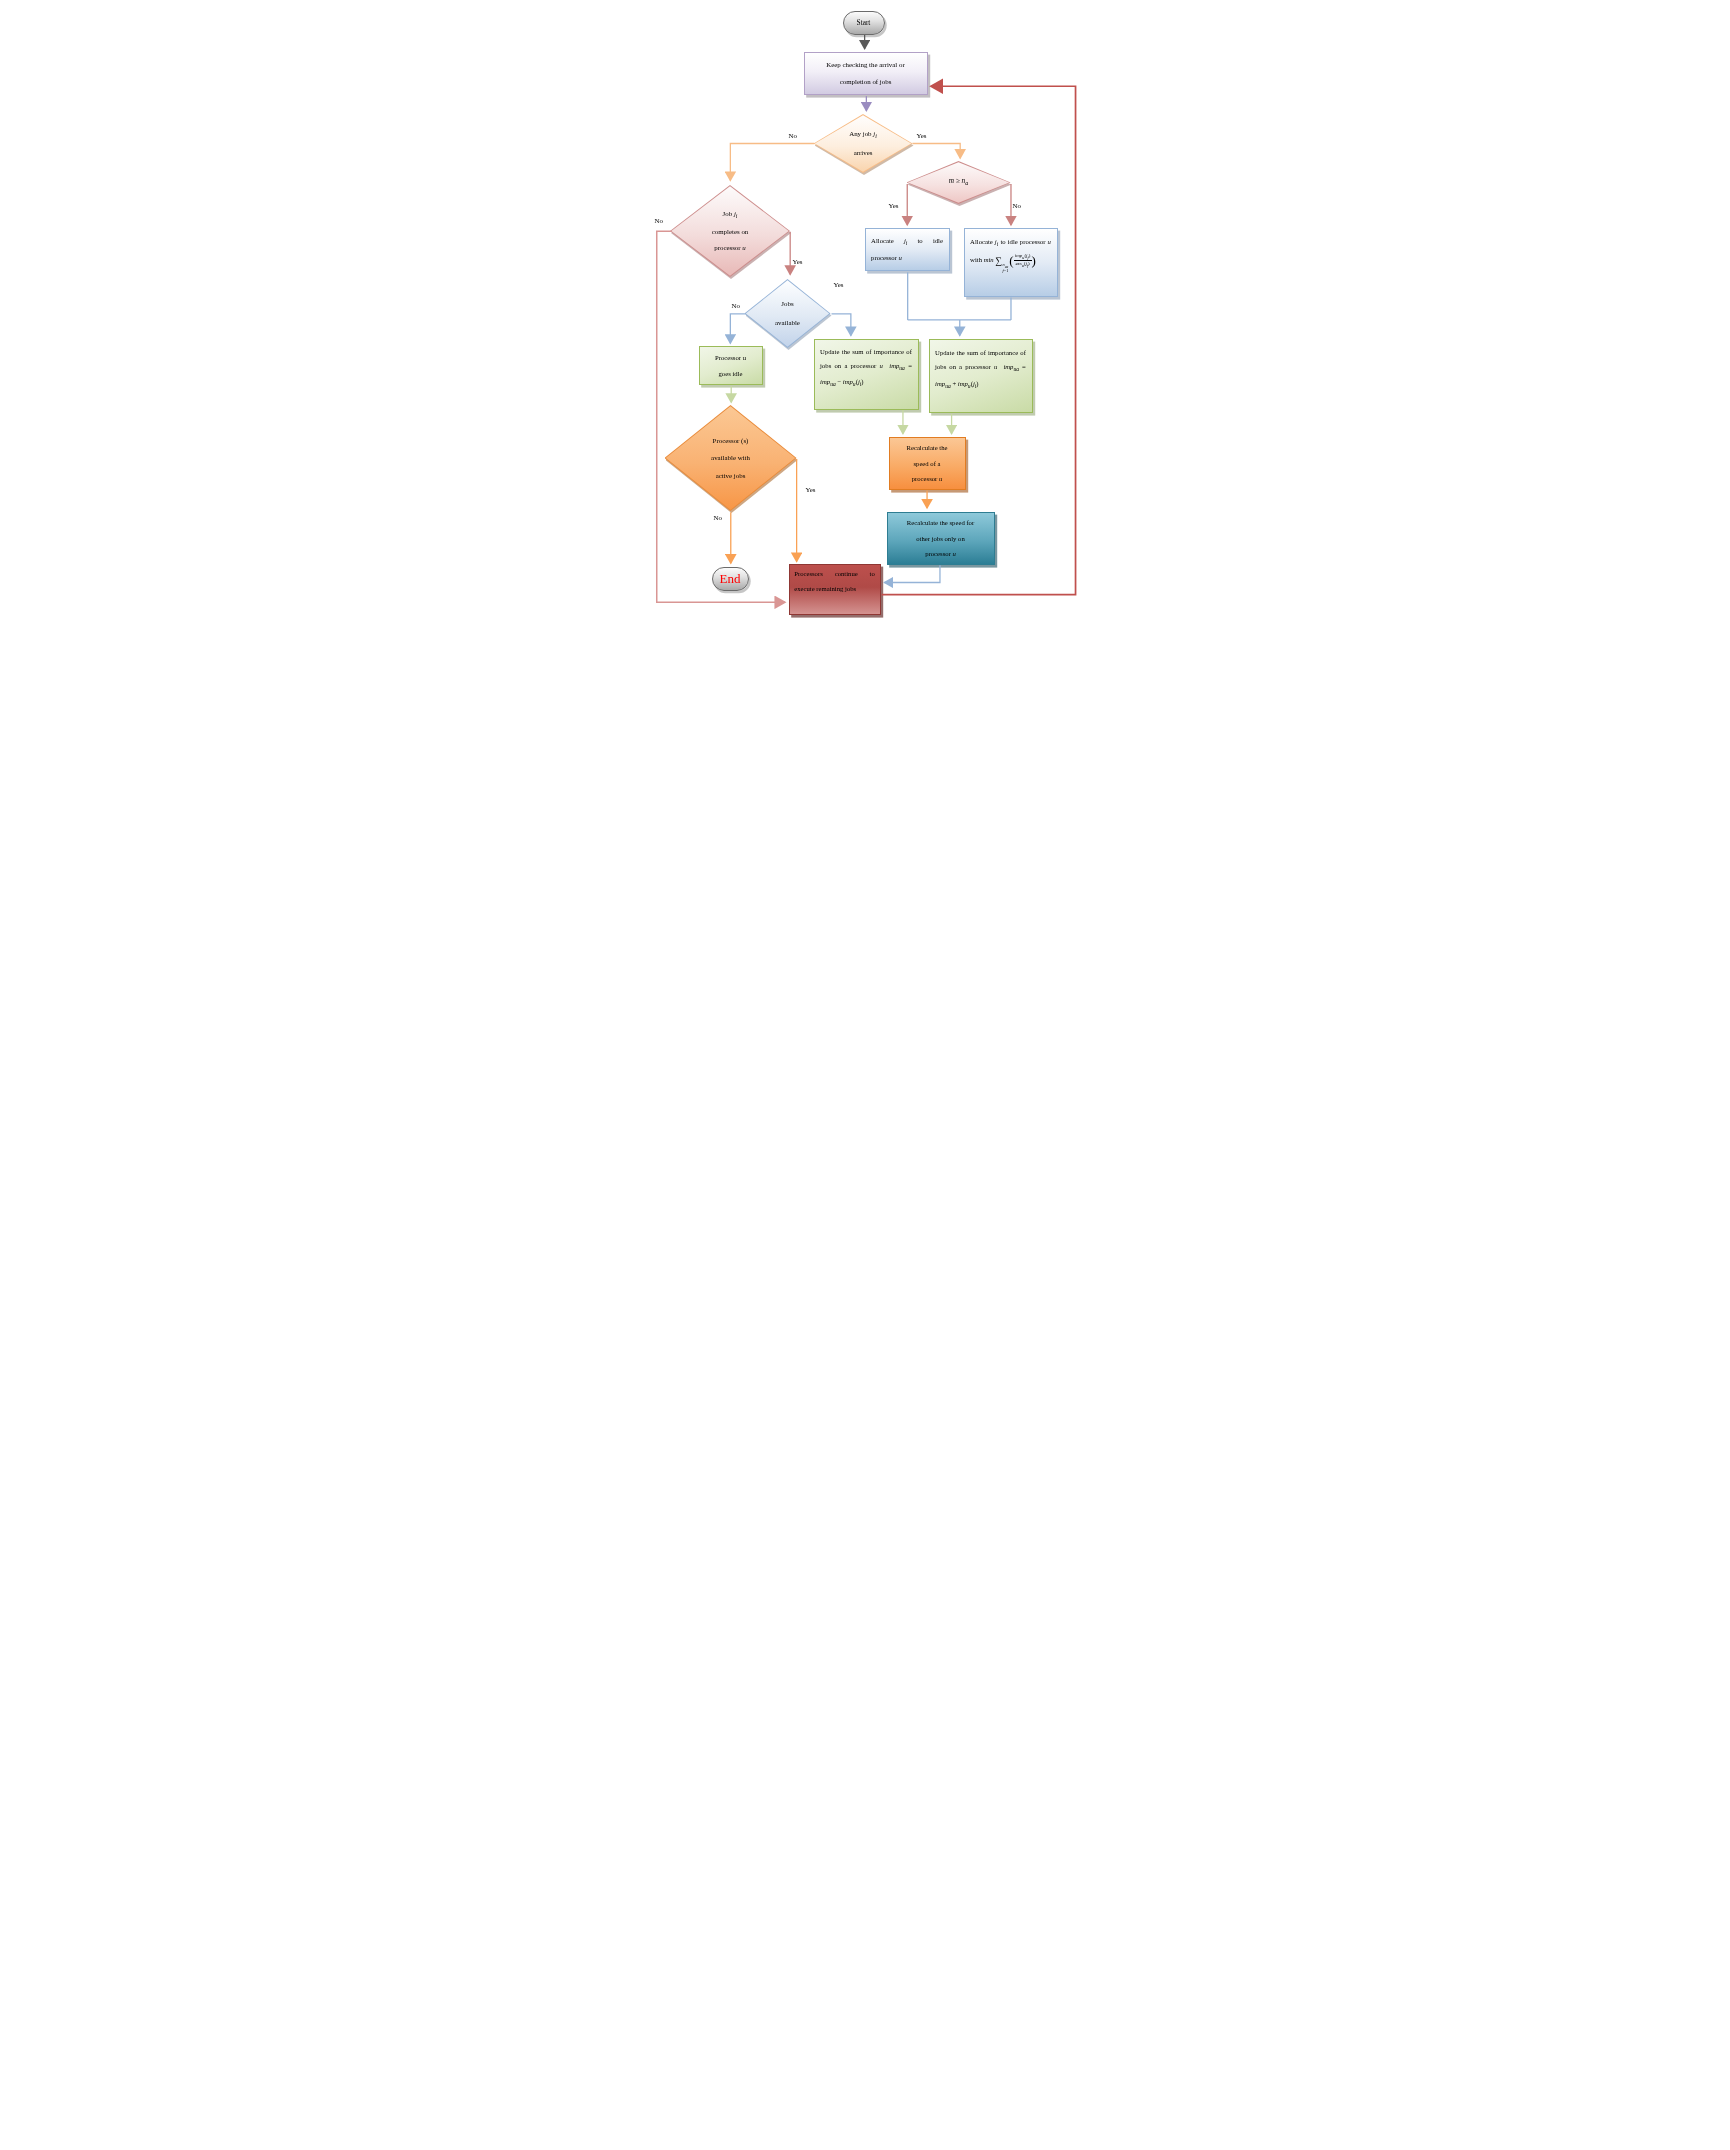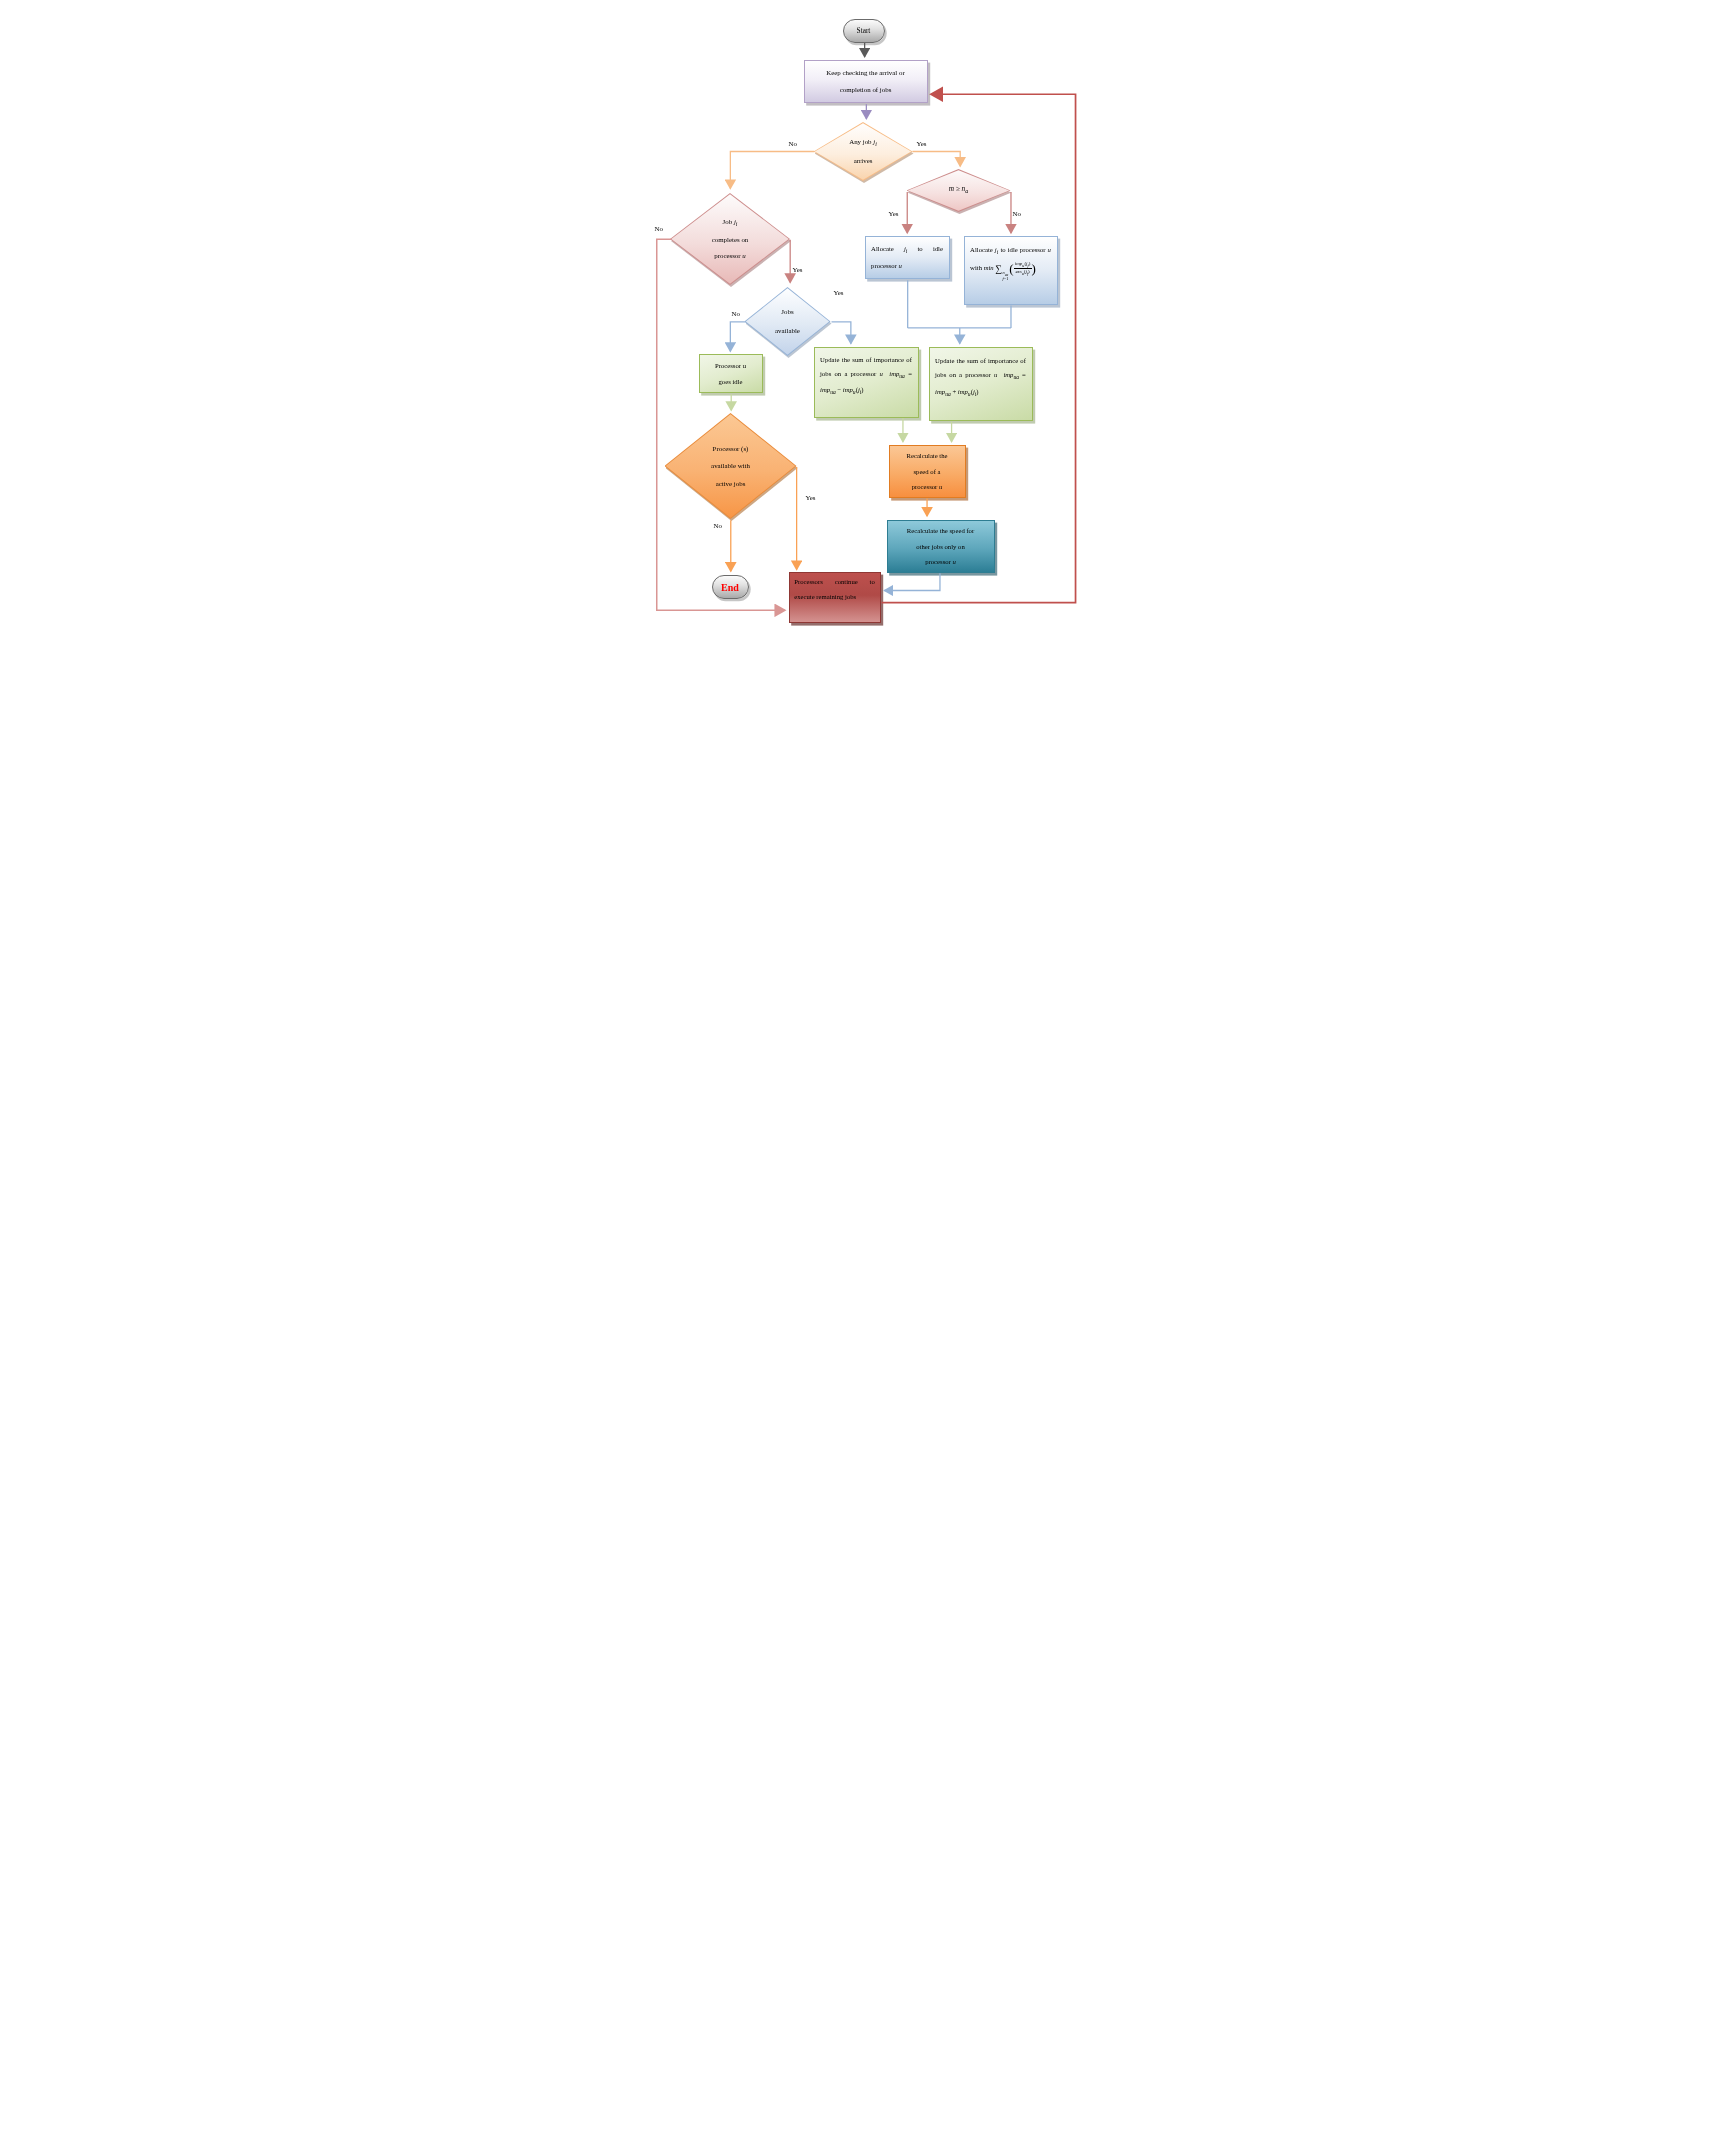--- a/index.html
+++ b/index.html
@@ -1,17 +1,17 @@
 <!DOCTYPE html>
 <html style="font-size:6.9px"><head>
 <meta charset="utf-8">
 <style>
   html,body{margin:0;padding:0;background:#ffffff;}
   #canvas{
-    position:relative;width:433px;height:616px;margin:12px auto;
+    position:relative;width:433px;height:616px;margin:4px auto;
     font-family:"Liberation Serif","DejaVu Serif",serif;color:#000;
     overflow:hidden;background:#fff;
   }
   .node{position:absolute;box-sizing:border-box;z-index:1;}
   .txt{position:absolute;inset:0;display:flex;align-items:center;justify-content:center;
        text-align:center;font-size:6.9px;line-height:2.3;z-index:2;}
   .txt-inner{width:100%;}
   
   .rect{border-style:solid;}
   .rect .txt{position:absolute;}
@@ -163,21 +163,21 @@
 
   <div class="node rect just" style="left:140px;top:560px;width:92px;height:51px;border:1.3px solid #8f3734;
               background:linear-gradient(180deg,#bd504d 0%,#b04a47 45%,#d49290 100%);
               box-shadow:2.2px 2.6px 0 rgba(90,30,28,0.65);">
     <div class="txt" style="padding:2.2px 4.7px;line-height:2.2;font-size:6.7px;">
       <div class="txt-inner">Processors continue to execute remaining jobs</div>
     </div>
   </div>
 
   <div class="node oval" style="left:63px;top:563px;width:37px;height:24px;border-radius:14.6px;">
-    <div class="txt" style="font-size:10px;color:#ff0000;font-weight:bold;">End</div>
+    <div class="txt" style="font-size:13px;color:#ff0000;">End</div>
   </div>
 
   <div class="elabel" style="left:140px;top:128px;">No</div>
   <div class="elabel" style="left:268px;top:128px;">Yes</div>
   <div class="elabel" style="left:240px;top:198px;">Yes</div>
   <div class="elabel" style="left:364px;top:198px;">No</div>
   <div class="elabel" style="left:6px;top:213px;">No</div>
   <div class="elabel" style="left:144px;top:254px;">Yes</div>
   <div class="elabel" style="left:83px;top:298px;">No</div>
   <div class="elabel" style="left:185px;top:277px;">Yes</div>

